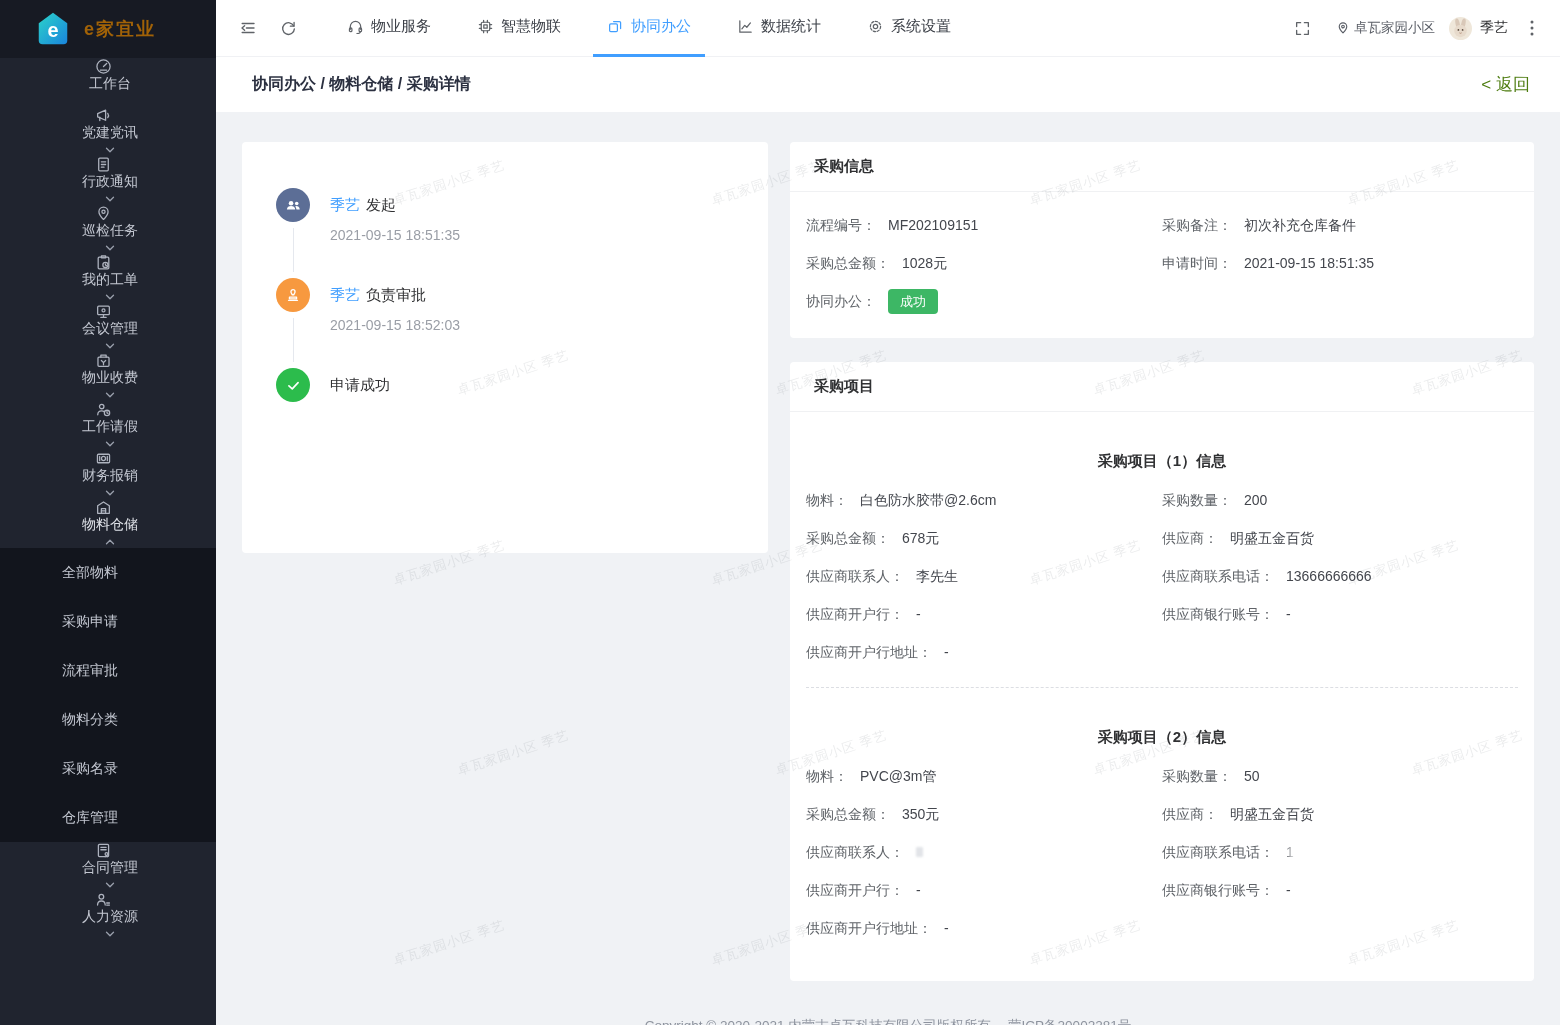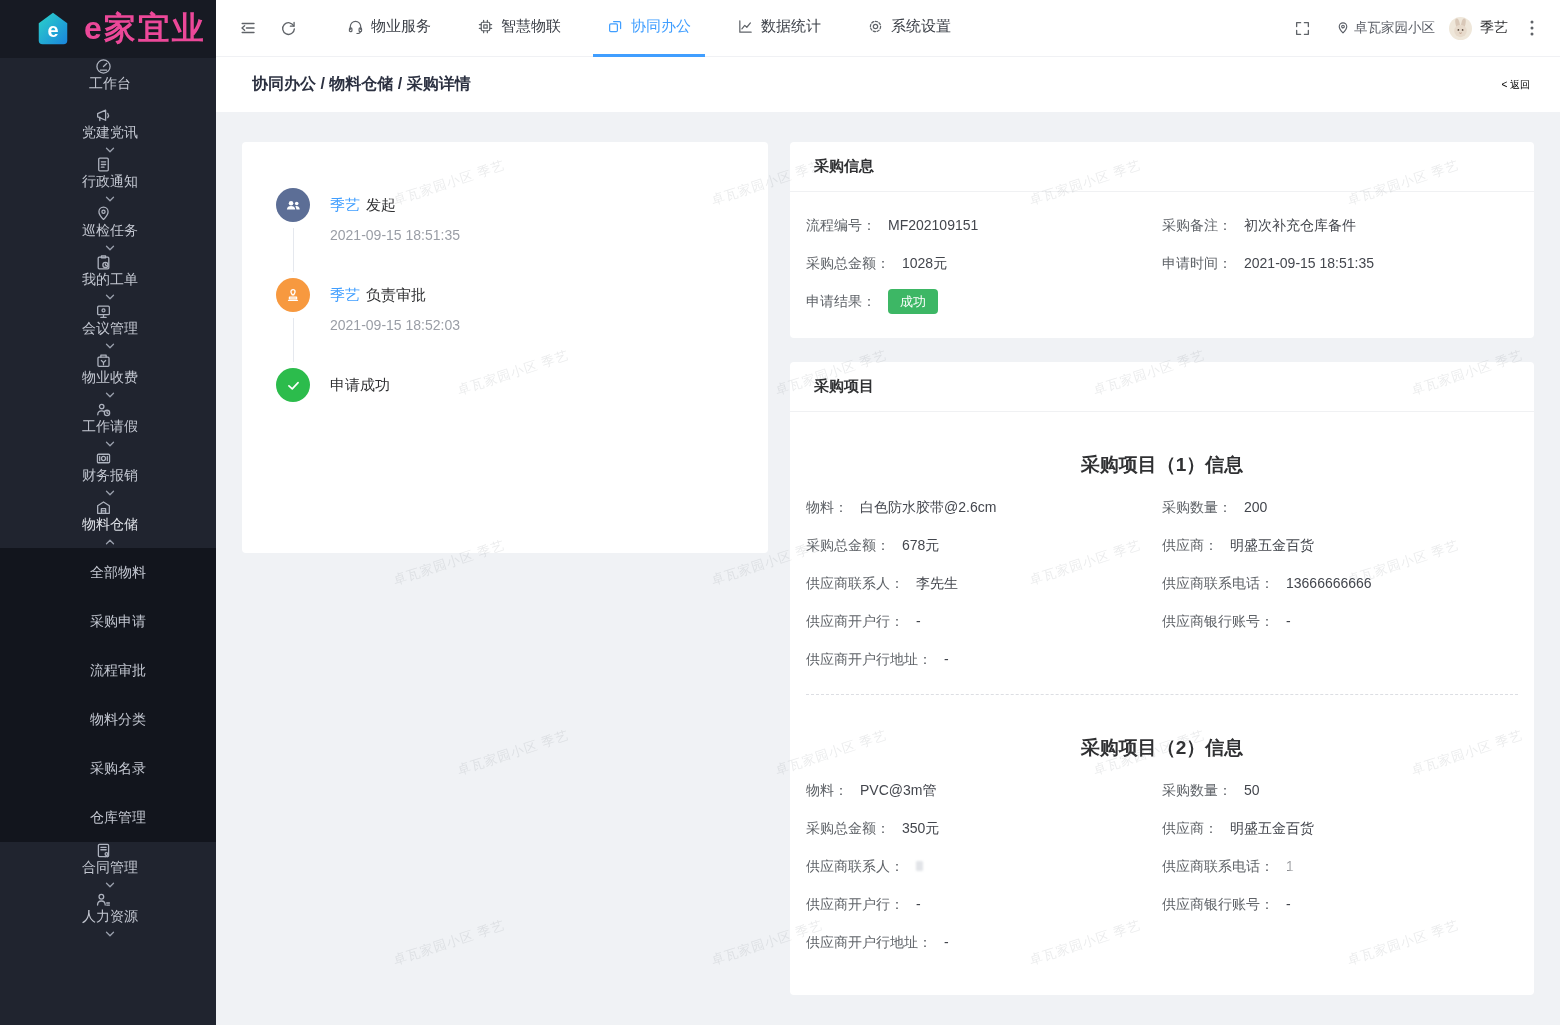--- a/index.html
+++ b/index.html
@@ -3,27 +3,27 @@
 <meta charset="utf-8">
 <style>
   * { margin:0; padding:0; box-sizing:border-box; }
   html,body { width:1560px; height:1025px; overflow:hidden;
     font-family:"Liberation Sans","DejaVu Sans",sans-serif; background:#f0f2f5; }
   .app { display:flex; width:1560px; height:1025px; }
 
   
   .sidebar { width:216px; height:100%; background:#20242f; flex-shrink:0; display:flex; flex-direction:column; }
   .logo { height:58px; background:#171a23; display:flex; align-items:center; padding-left:34px; gap:12px; }
-  .logo-text { color:#ec4899; font-size:32px; font-weight:bold; letter-spacing:2px; }
+  .logo-text { color:#a16207; font-size:18px; font-weight:bold; letter-spacing:2px; }
   .menu { flex:1; overflow:hidden; }
   .side-item { height:49px; display:flex; align-items:center; padding:0 26px 0 30px; color:#c3c7d1; font-size:14px; cursor:pointer;flex-direction:column; }
   .side-item .s-ico { width:17px; height:17px; margin-right:14px; color:#aeb3bf; flex-shrink:0; }
   .side-item .s-label { flex:1; }
   .side-item .chev { color:#9aa0ad; width:12px; height:12px; }
-  .submenu { background:#12151d;padding-left:28px; }
+  .submenu { background:#12151d; }
   .sub-item { height:49px; display:flex; align-items:center; padding-left:62px; color:#c3c7d1; font-size:14px; cursor:pointer; }
 
   
   .main { flex:1; display:flex; flex-direction:column; }
   .topbar { height:57px; background:#fff; display:flex; align-items:stretch; border-bottom:1px solid #f0f1f4; }
   .topbar-left { display:flex; align-items:center; padding-left:12px; }
   .tool-ico { width:40px; height:40px; display:flex; align-items:center; justify-content:center; color:#5f6368; cursor:pointer; }
   .tabs { display:flex; margin-left:16px; height:57px; }
   .tab { display:flex; align-items:center; gap:7px; padding:0 14px; margin:0 9px; font-size:15px; color:#3c4048; cursor:pointer; border-bottom:3px solid transparent; }
   .tab .t-ico { width:17px; height:17px; color:#5f6368; }
@@ -31,21 +31,21 @@
   .tab.active .t-ico { color:#409eff; }
   .topbar-right { margin-left:auto; display:flex; align-items:center; gap:14px; padding-right:18px; }
   .loc { display:flex; align-items:center; gap:4px; color:#5a5e66; font-size:13.5px; cursor:pointer; }
   .userbox { display:flex; align-items:center; gap:8px; cursor:pointer; }
   .avatar { width:23px; height:23px; border-radius:50%; background:#efe7da; overflow:hidden; display:flex; align-items:center; justify-content:center; }
   .user-name { font-size:14px; color:#303133; }
   .kebab { color:#5f6368; font-size:17px; letter-spacing:0; cursor:pointer; padding:0 8px; }
 
   .crumb-bar { height:55px; background:#fff; display:flex; align-items:center; padding:0 30px 0 36px; }
   .crumb { font-size:16px; font-weight:bold; color:#2b3040; }
-  .back-link { margin-left:auto; font-size:10px; color:#000000; cursor:pointer; }
+  .back-link { margin-left:auto; font-size:17px; color:#4d7c0f; cursor:pointer; }
 
   
   .content { position:relative; flex:1; background:#f0f2f5; padding:30px 26px 0; overflow:hidden; }
   .columns { display:flex; gap:22px; align-items:flex-start; }
   .card { background:#fff; border-radius:4px; }
   .card-header { height:50px; display:flex; align-items:center; padding:0 24px; font-size:15px; font-weight:bold; color:#303133; border-bottom:1px solid #f0f1f3; }
 
   .card-approval { width:526px; height:411px; }
   .approval-body { padding:46px 34px 0; }
   .step { position:relative; padding-left:54px; height:90px; }
@@ -61,21 +61,21 @@
   .card-info { width:100%; }
   .info-body { padding:14px 16px 18px; }
   .frow { display:flex; line-height:38px; font-size:14px; }
   .fcell { width:50%; display:flex; align-items:center; }
   .flabel { color:#5f6368; margin-right:12px; }
   .fvalue { color:#43464d; }
   .badge { display:inline-block; background:#3db765; color:#fff; font-size:13px; line-height:25px; height:25px; padding:0 12px; border-radius:4px; }
 
   .card-items { width:100%; margin-top:24px; }
   .items-body { padding:0 16px 34px; }
-  .item-heading { text-align:center; font-size:19px; font-weight:bold; color:#303133; margin:40px 0 10px; }
+  .item-heading { text-align:center; font-size:15px; font-weight:bold; color:#303133; margin:40px 0 10px; }
   .divider-dashed { border-bottom:1px dashed #dcdee3; margin-top:16px; }
   .smudge { display:inline-block; width:72px; height:17px; background:#fff; border-radius:3px; box-shadow:0 0 9px 5px rgba(255,255,255,0.95); position:relative; }
   .speck { display:inline-block; width:7px; height:10px; background:#e2e4e8; filter:blur(1.2px); border-radius:1px; }
 
   .footer { margin-top:36px; text-align:center; font-size:13.5px; color:#8d939e; }
 
   
   .wm-layer { position:absolute; inset:0; pointer-events:none; z-index:5; overflow:hidden; }
   .wm { position:absolute; white-space:nowrap; transform:rotate(-18deg); color:rgba(100,105,115,0.13); font-size:13px; letter-spacing:1px; }
 
@@ -436,21 +436,21 @@
                     <span class="flabel">采购总金额：</span>
                     <span class="fvalue">1028元</span>
                   </div>
                 <div class="fcell">
                     <span class="flabel">申请时间：</span>
                     <span class="fvalue">2021-09-15 18:51:35</span>
                   </div>
               </div>
               <div class="frow">
                 <div class="fcell">
-                    <span class="flabel">申请结果：</span>
+                    <span class="flabel">协同办公：</span>
                     <span class="badge">成功</span>
                   </div>
               </div>
             </div>
           </section>
 
           <section class="card card-items">
             <div class="card-header">采购项目</div>
             <div class="items-body">
 

